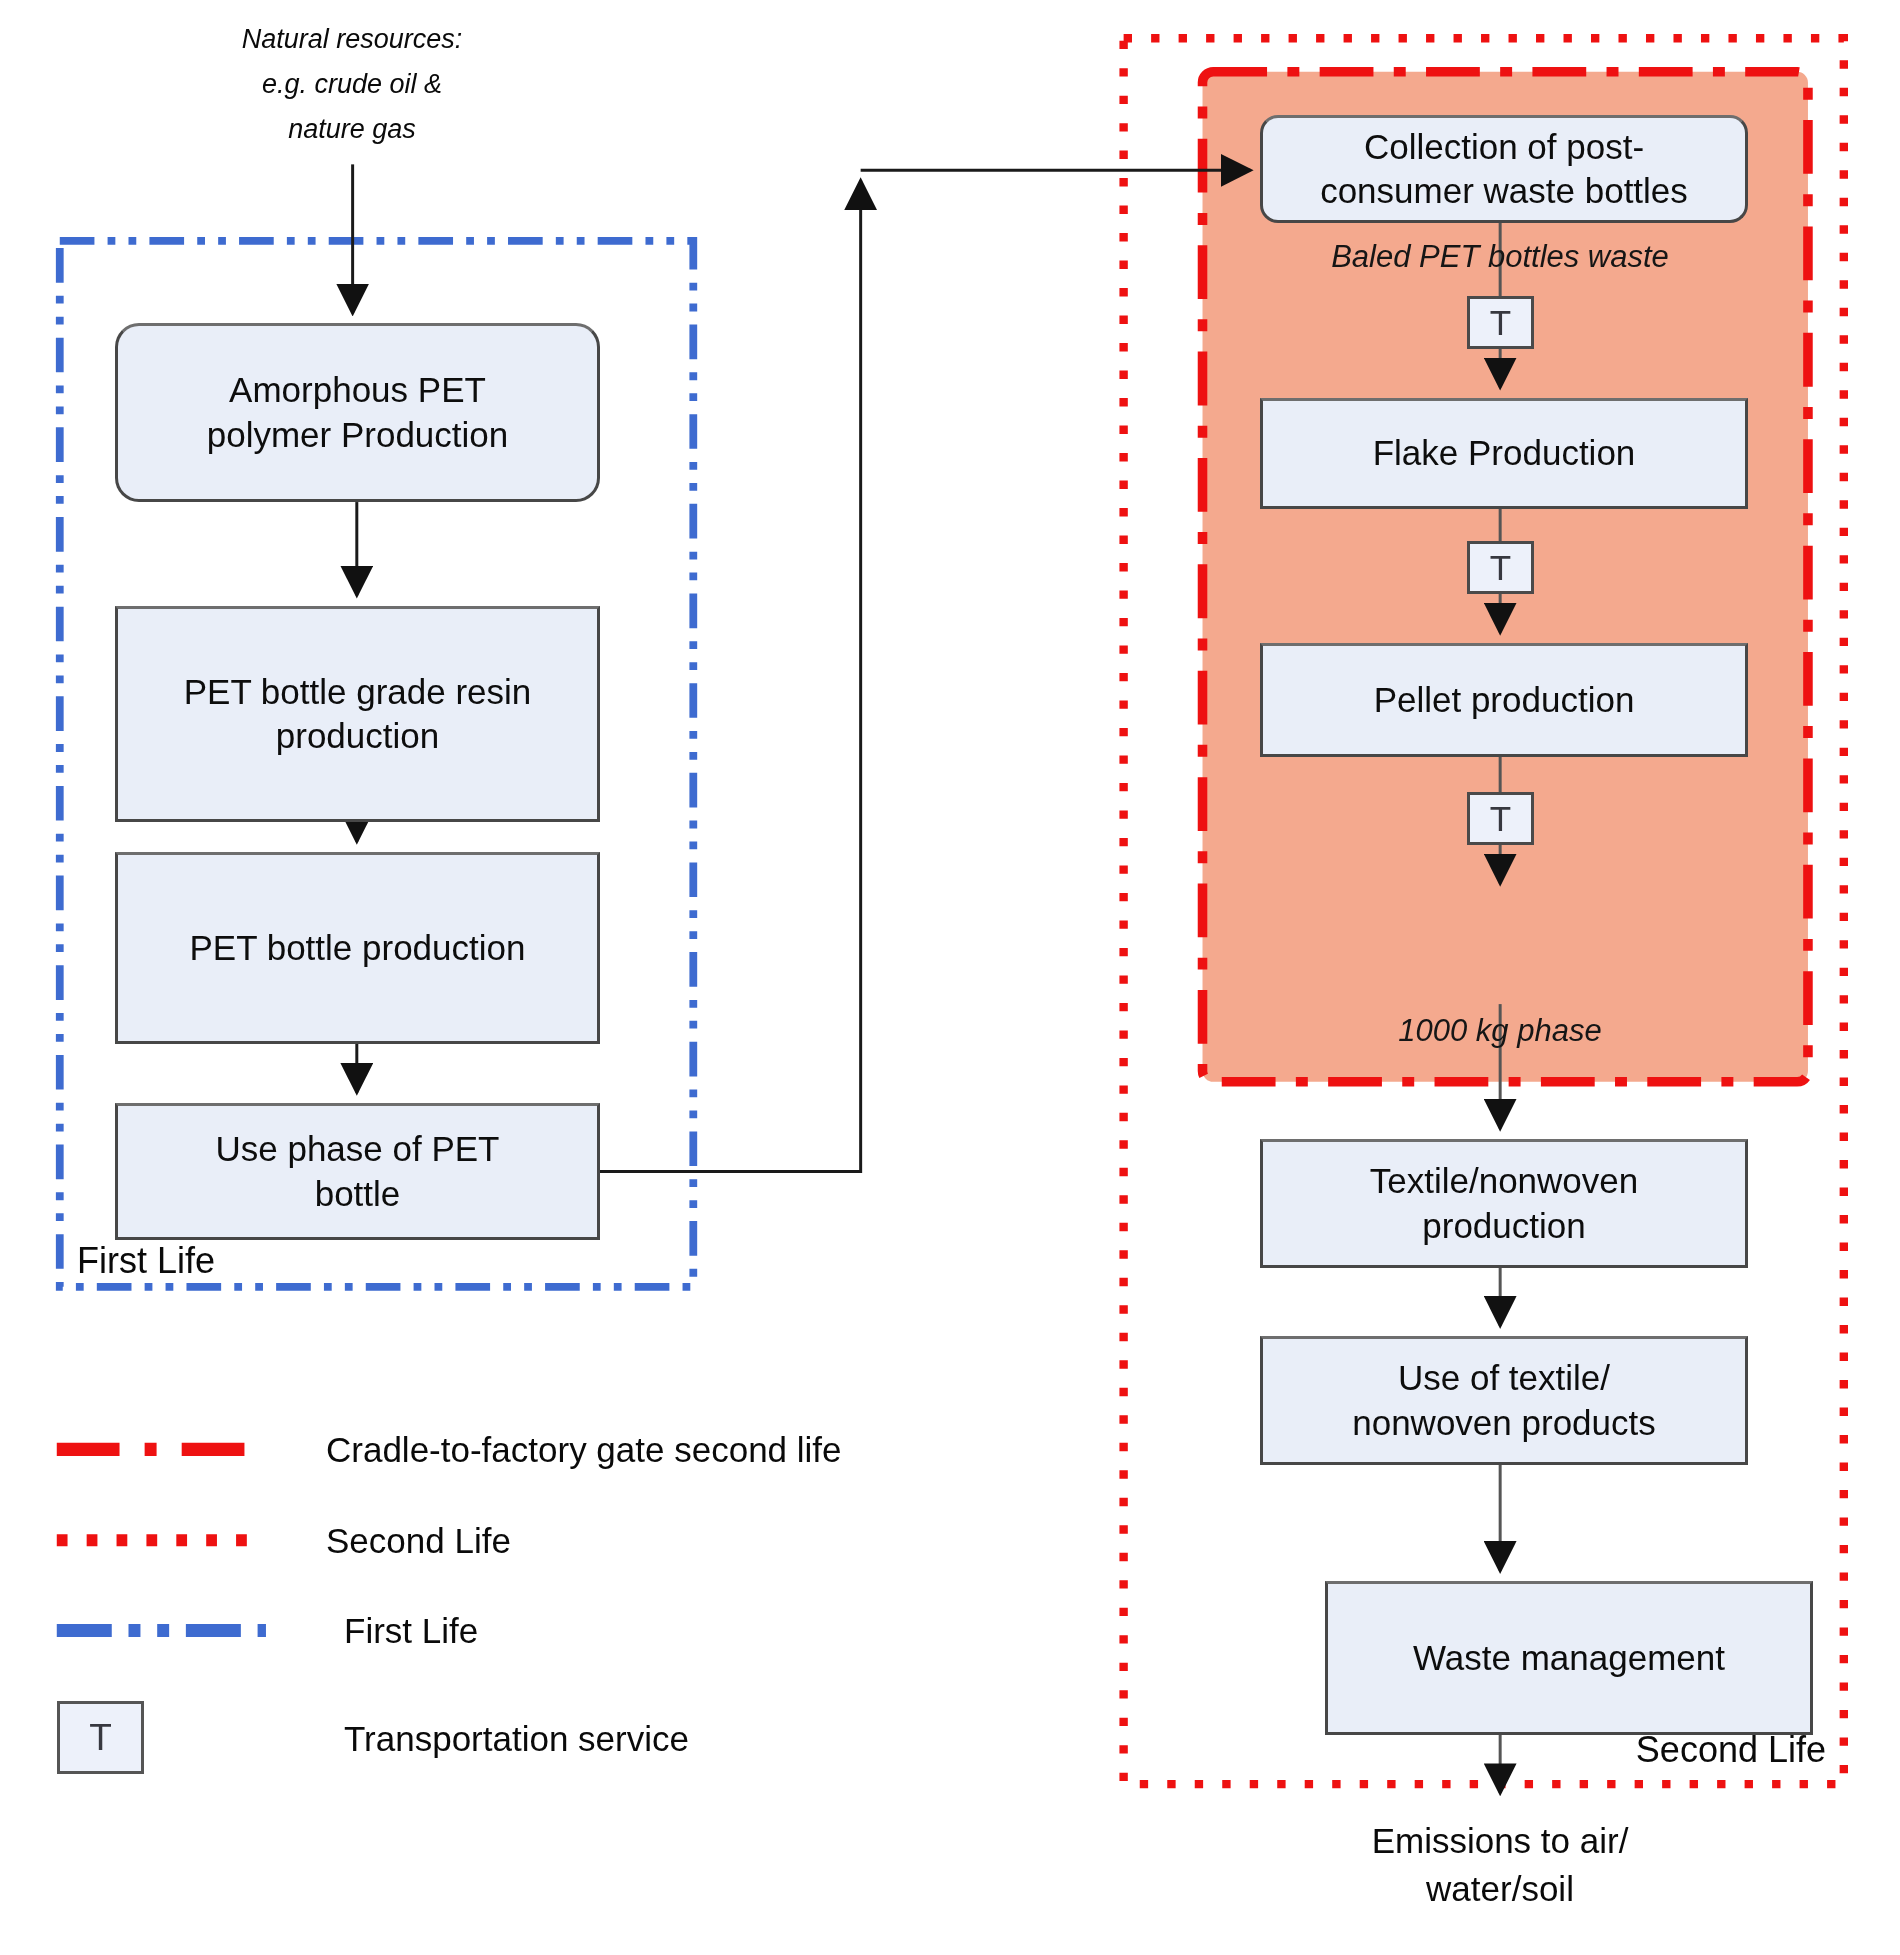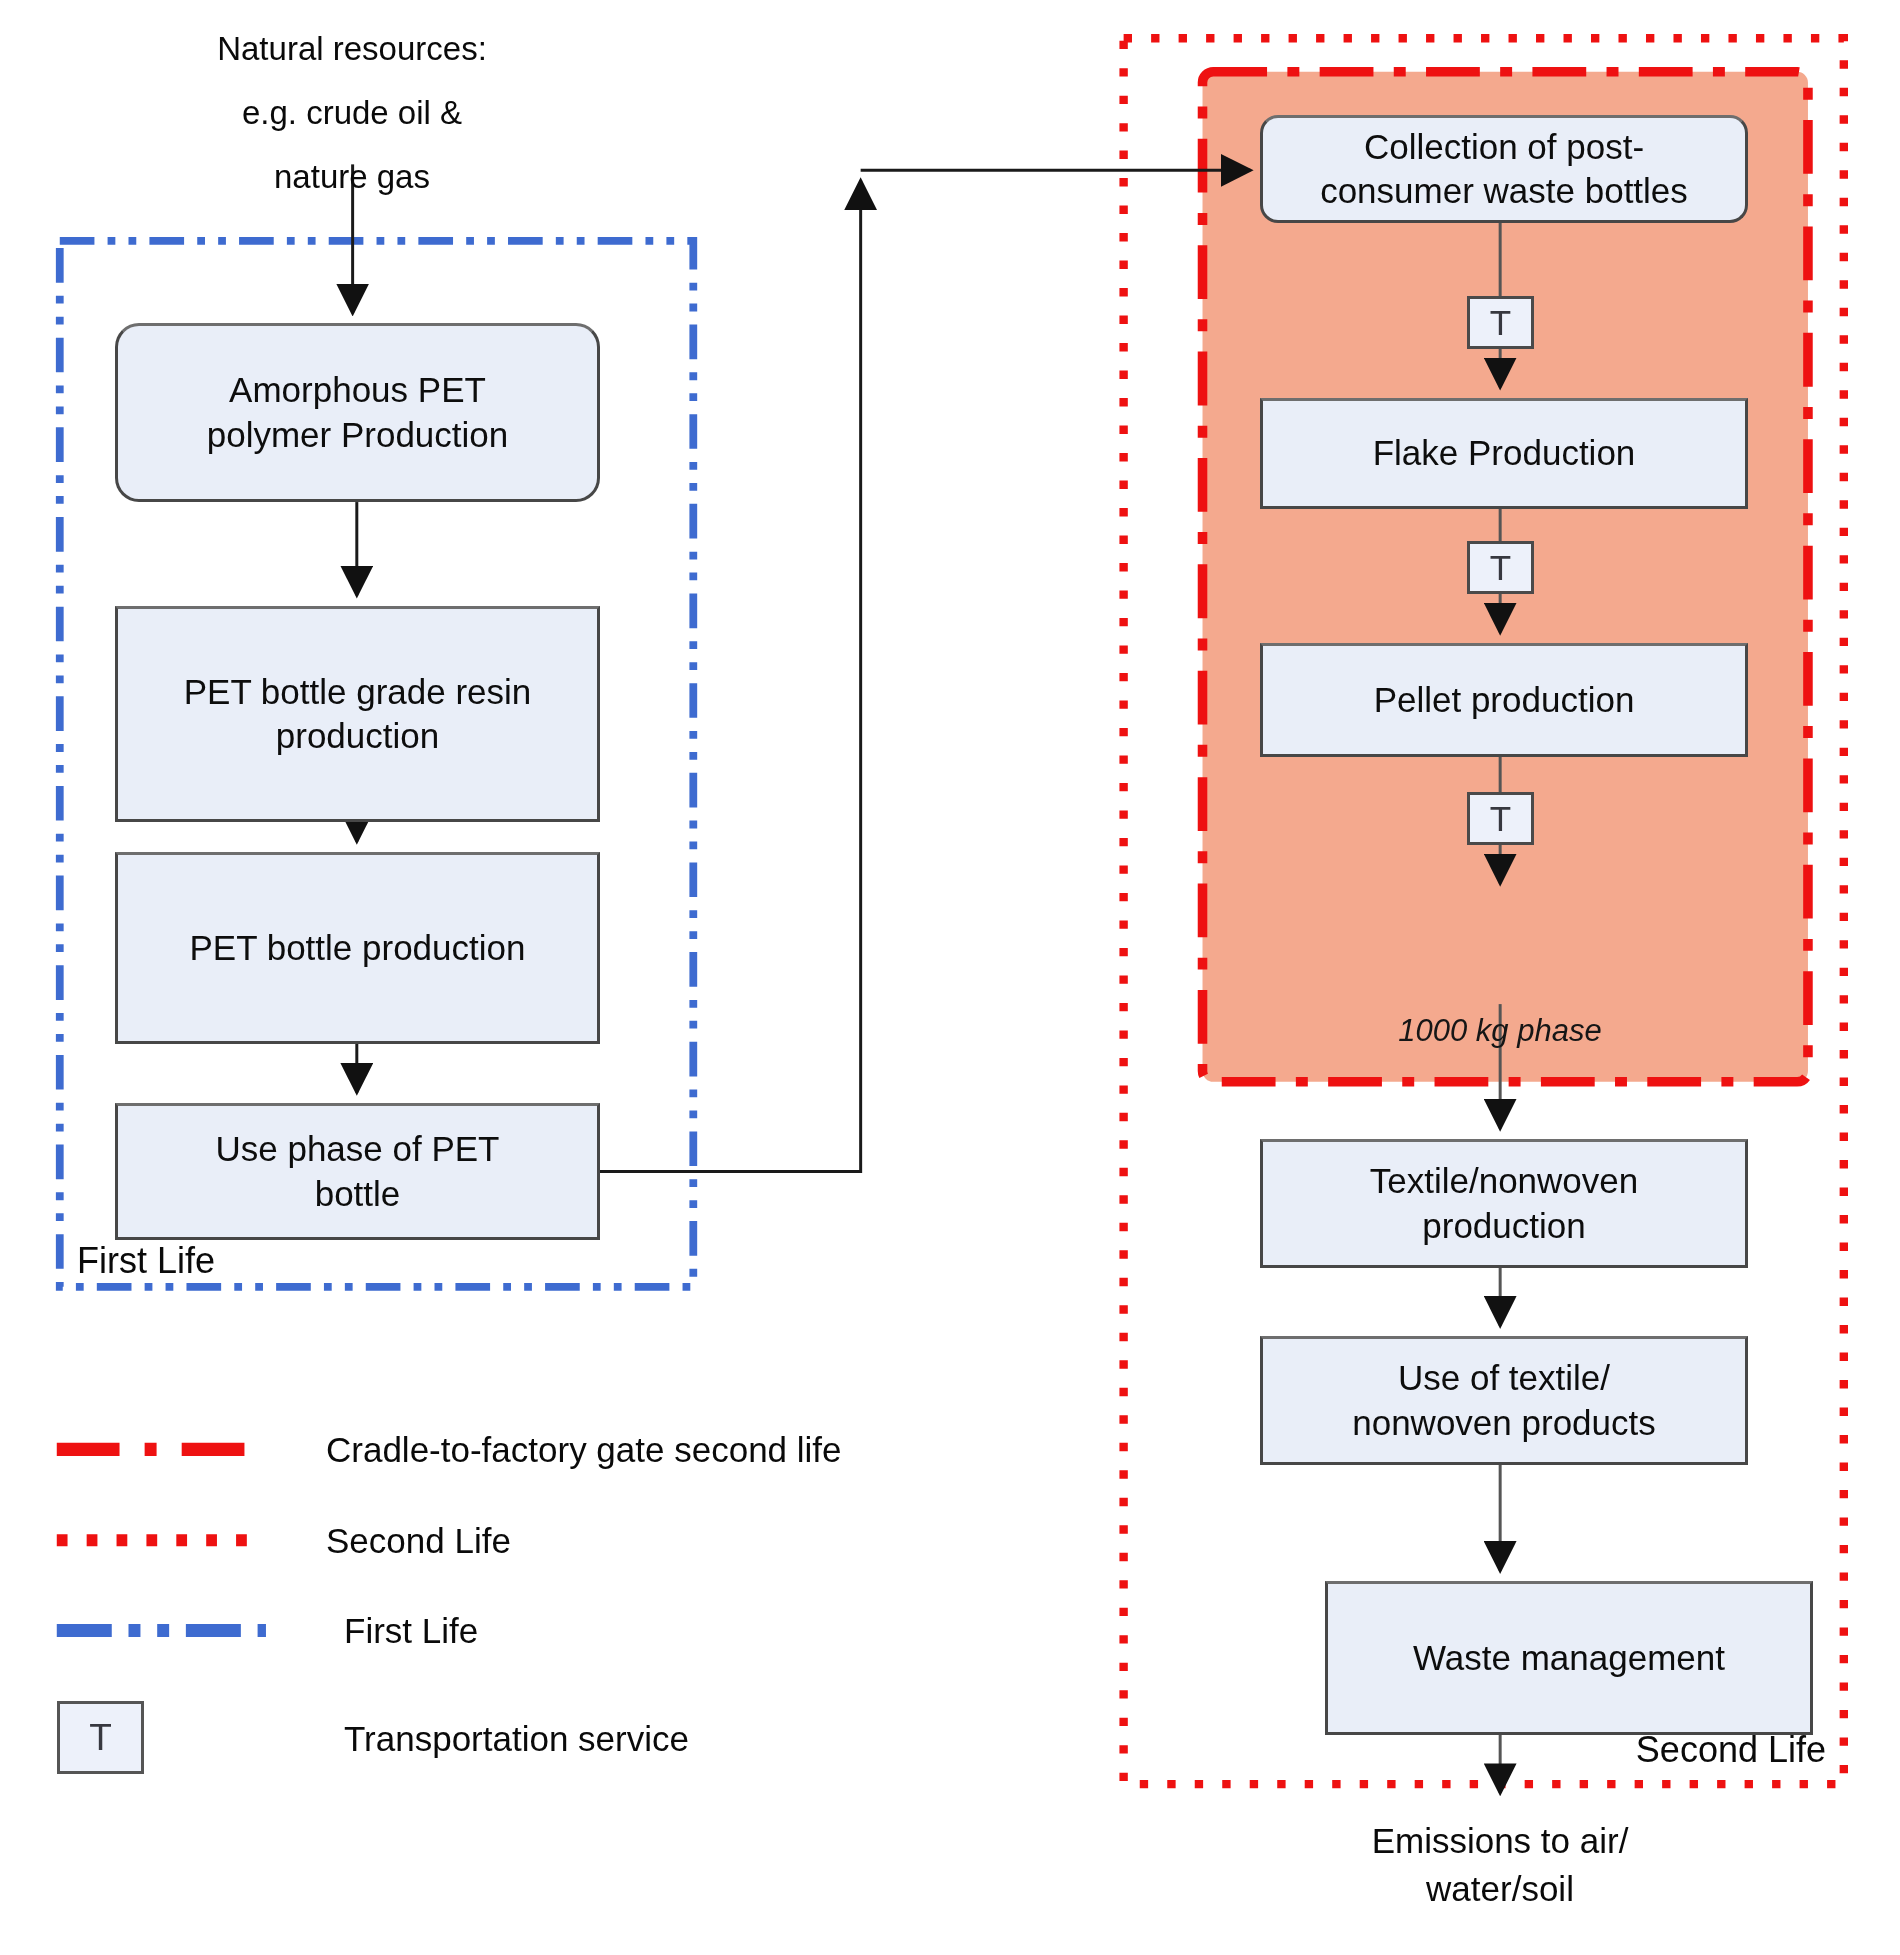--- a/index.html
+++ b/index.html
@@ -71,37 +71,38 @@
     <line x1="2510" y1="1680" x2="2510" y2="1888" stroke="#555555" stroke-width="5" marker-end="url(#arrow)"></line>
     <line x1="2510" y1="2120" x2="2510" y2="2218" stroke="#555555" stroke-width="5" marker-end="url(#arrow)"></line>
     <line x1="2510" y1="2450" x2="2510" y2="2628" stroke="#555555" stroke-width="5" marker-end="url(#arrow)"></line>
     <line x1="2510" y1="2858" x2="2510" y2="3000" stroke="#555555" stroke-width="5" marker-end="url(#arrow)"></line>
 
     <line x1="95" y1="2425" x2="445" y2="2425" stroke="#EE1111" stroke-width="22" stroke-dasharray="105 42 20 42"></line>
     <line x1="95" y1="2577" x2="445" y2="2577" stroke="#EE1111" stroke-width="20" stroke-dasharray="18 32"></line>
     <line x1="95" y1="2728" x2="445" y2="2728" stroke="#3E6BD0" stroke-width="22" stroke-dasharray="92 28 20 28 20 28"></line>
   </svg>
 
-  <div class="label center" style="left:143px;top:16.7px;width:418px;font-size:33px;line-height:64px;">Natural resources:
+  <div class="label center" style="left:143px;top:16.7px;width:418px;font-size:27px;line-height:45px;font-style:italic;">Natural resources:
 e.g. crude oil &amp;
 nature gas</div>
 
   <div class="pbox" style="left:115px;top:323px;width:485px;height:179px;border-radius:24px;">Amorphous PET
 polymer Production</div>
   <div class="pbox" style="left:115px;top:606px;width:485px;height:216px;">PET bottle grade resin
 production</div>
   <div class="pbox" style="left:115px;top:852px;width:485px;height:192px;">PET bottle production</div>
   <div class="pbox" style="left:115px;top:1103px;width:485px;height:137px;">Use phase of PET
 bottle</div>
 
   <div class="label big" style="left:77px;top:1240px;">First Life</div>
 
   <div class="pbox" style="left:1260px;top:115px;width:488px;height:108px;border-radius:18px;">Collection of post-
 consumer waste bottles</div>
 
+  <div class="label note center" style="left:1231px;top:239px;width:538px;">Baled PET bottles waste</div>
 
   <div class="tbox" style="left:1467px;top:296px;width:67px;height:53px;">T</div>
 
   <div class="pbox" style="left:1260px;top:398px;width:488px;height:111px;">Flake Production</div>
 
   <div class="tbox" style="left:1467px;top:541px;width:67px;height:53px;">T</div>
 
   <div class="pbox" style="left:1260px;top:643px;width:488px;height:114px;">Pellet production</div>
 
   <div class="tbox" style="left:1467px;top:792px;width:67px;height:53px;">T</div>

